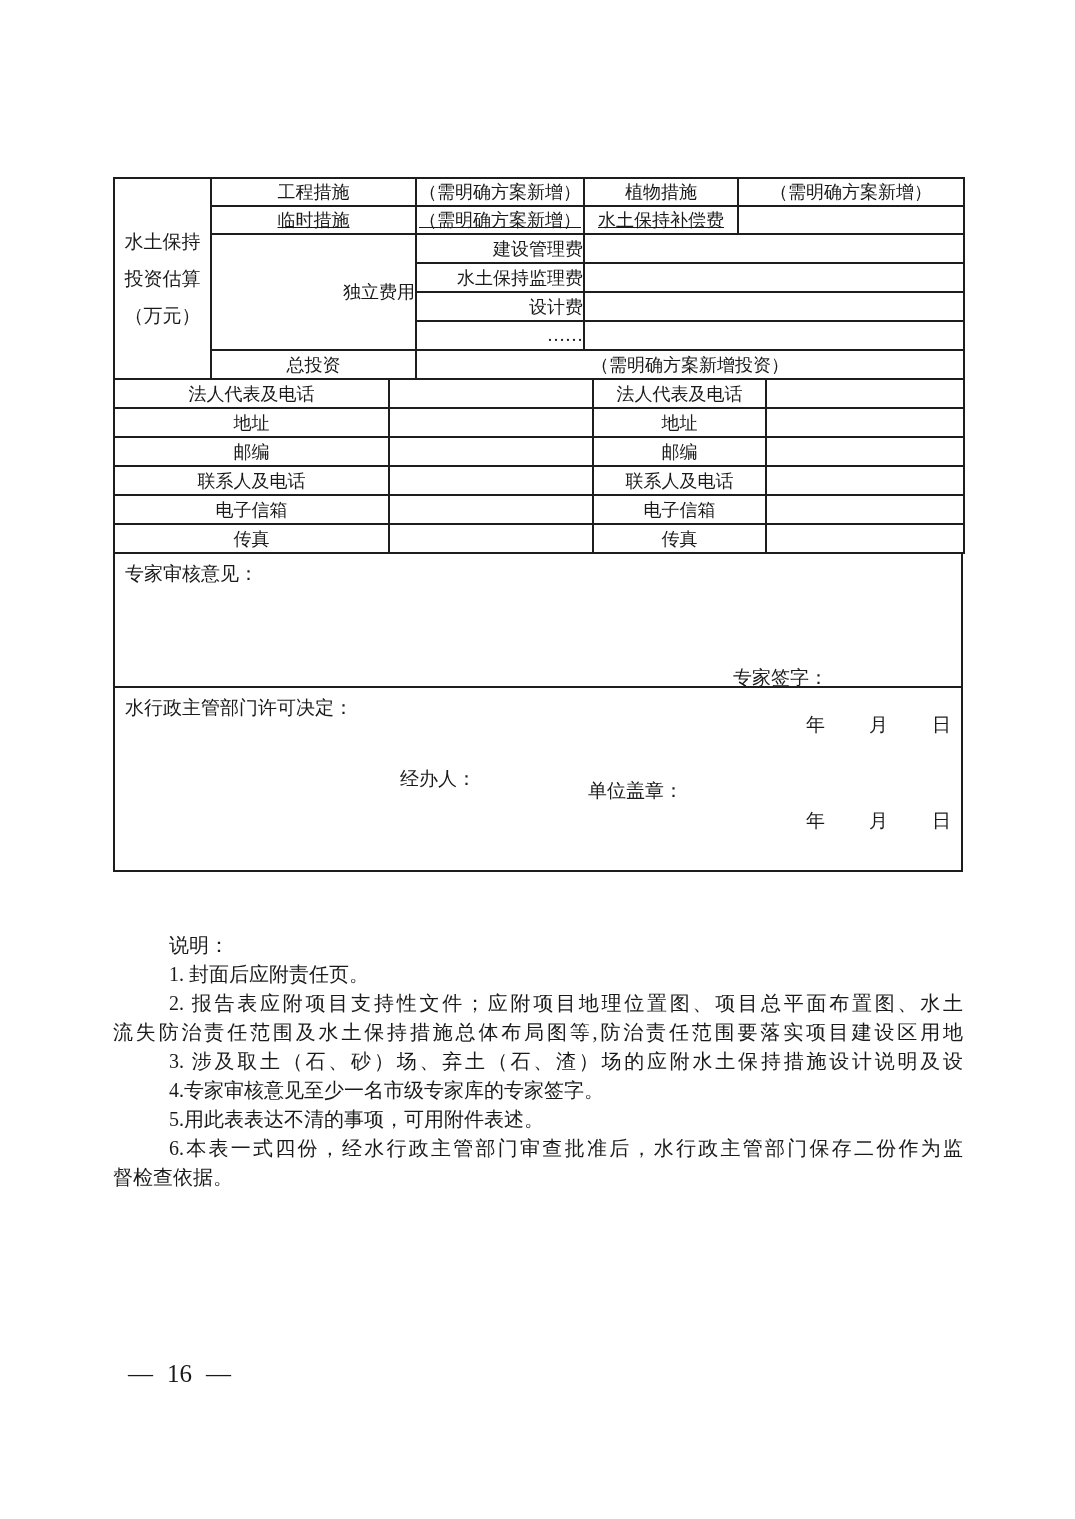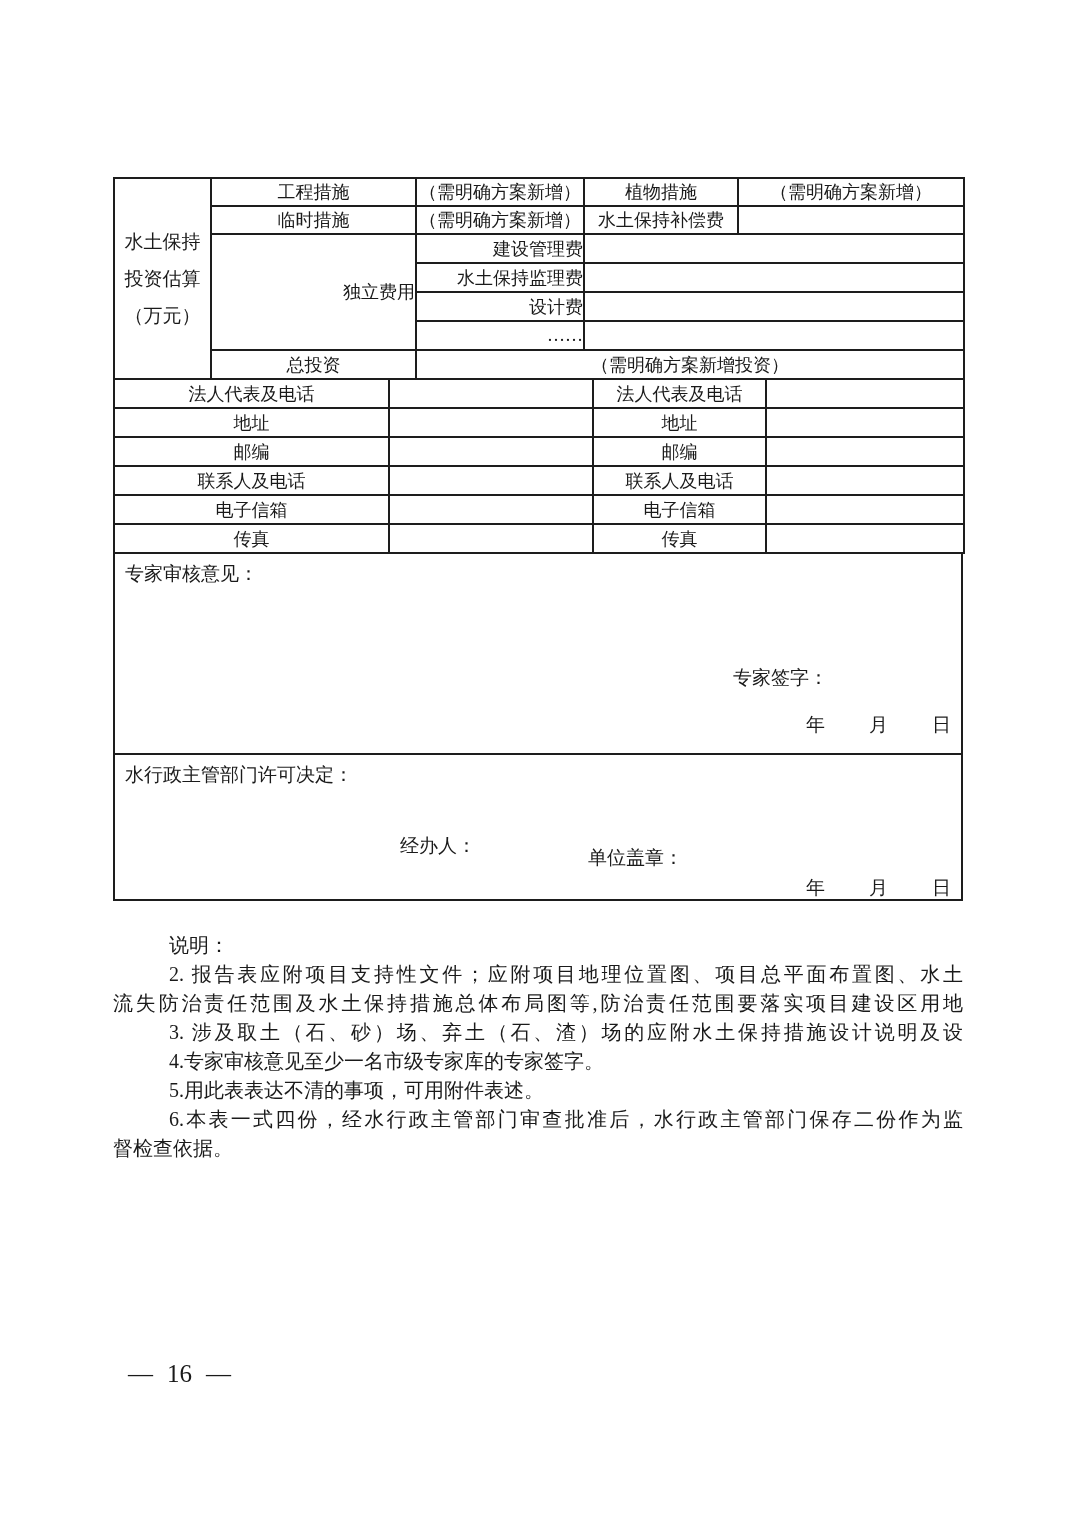--- a/index.html
+++ b/index.html
@@ -2,28 +2,28 @@
 <html><head>
 <meta charset="utf-8">
 <style>
   html,body{margin:0;padding:0;background:#ffffff;}
   .page{position:relative;width:1075px;height:1519px;background:#fff;
         font-family:"Liberation Serif","DejaVu Serif",serif;color:#1a1a1a;overflow:hidden;}
   .sheet{position:absolute;left:113px;top:177px;width:850px;}
   table{border-collapse:collapse;table-layout:fixed;width:850px;}
   td{border:2px solid #1d1d1d;text-align:center;vertical-align:middle;
      font-size:18px;padding:0;white-space:nowrap;}
-  .t1 td.r1{height:26px;} .t1 td.r2{height:26px;}
+  .t1 td.r1{height:26px;} .t1 td.r2{height:26px;text-decoration:underline;}
   .t1 td.fee{height:27px;text-align:right;} .t1 td.tot{height:27px;}
   .t2{margin-top:-2px;} .t2 td{height:27px;}
   .hdrcell div{line-height:37px;font-size:19px;}
   .box{position:relative;width:850px;border:2px solid #1d1d1d;box-sizing:border-box;
        margin-top:-2px;font-size:19px;}
-  .box-expert{height:203px;}
-  .box-auth{height:148px;}
+  .box-expert{height:136px;}
+  .box-auth{height:186px;}
   .box-title{position:absolute;left:10px;top:7px;}
   .sig-label{position:absolute;left:618px;top:111px;}
   .date-line{position:absolute;right:10px;white-space:nowrap;}
   .date-expert{top:158px;}
   .date-auth{top:120px;}
   .date-line span + span{margin-left:44px;}
   .handler-label{position:absolute;left:285px;top:78px;}
   .seal-label{position:absolute;left:473px;top:90px;}
   .notes{position:absolute;left:113px;top:931px;width:850px;
          font-size:20px;line-height:29px;}
@@ -149,20 +149,21 @@
       <div class="handler-label">经办人：</div>
       <div class="seal-label">单位盖章：</div>
       <div class="date-line date-auth">
         <span>年</span><span>月</span><span>日</span>
       </div>
     </div>
   </div>
 
   <div class="notes">
     <div class="nline ind">说明：</div>
+    <div class="nline ind">1. 封面后应附责任页。</div>
     <div class="nline ind jst">2. 报告表应附项目支持性文件；应附项目地理位置图、项目总平面布置图、水土</div>
     <div class="nline jst">流失防治责任范围及水土保持措施总体布局图等,防治责任范围要落实项目建设区用地</div>
     <div class="nline ind jst">3. 涉及取土（石、砂）场、弃土（石、渣）场的应附水土保持措施设计说明及设</div>
     <div class="nline ind">4.专家审核意见至少一名市级专家库的专家签字。</div>
     <div class="nline ind">5.用此表表达不清的事项，可用附件表述。</div>
     <div class="nline ind jst">6.本表一式四份，经水行政主管部门审查批准后，水行政主管部门保存二份作为监</div>
     <div class="nline">督检查依据。</div>
   </div>
 
   <div class="footer">

